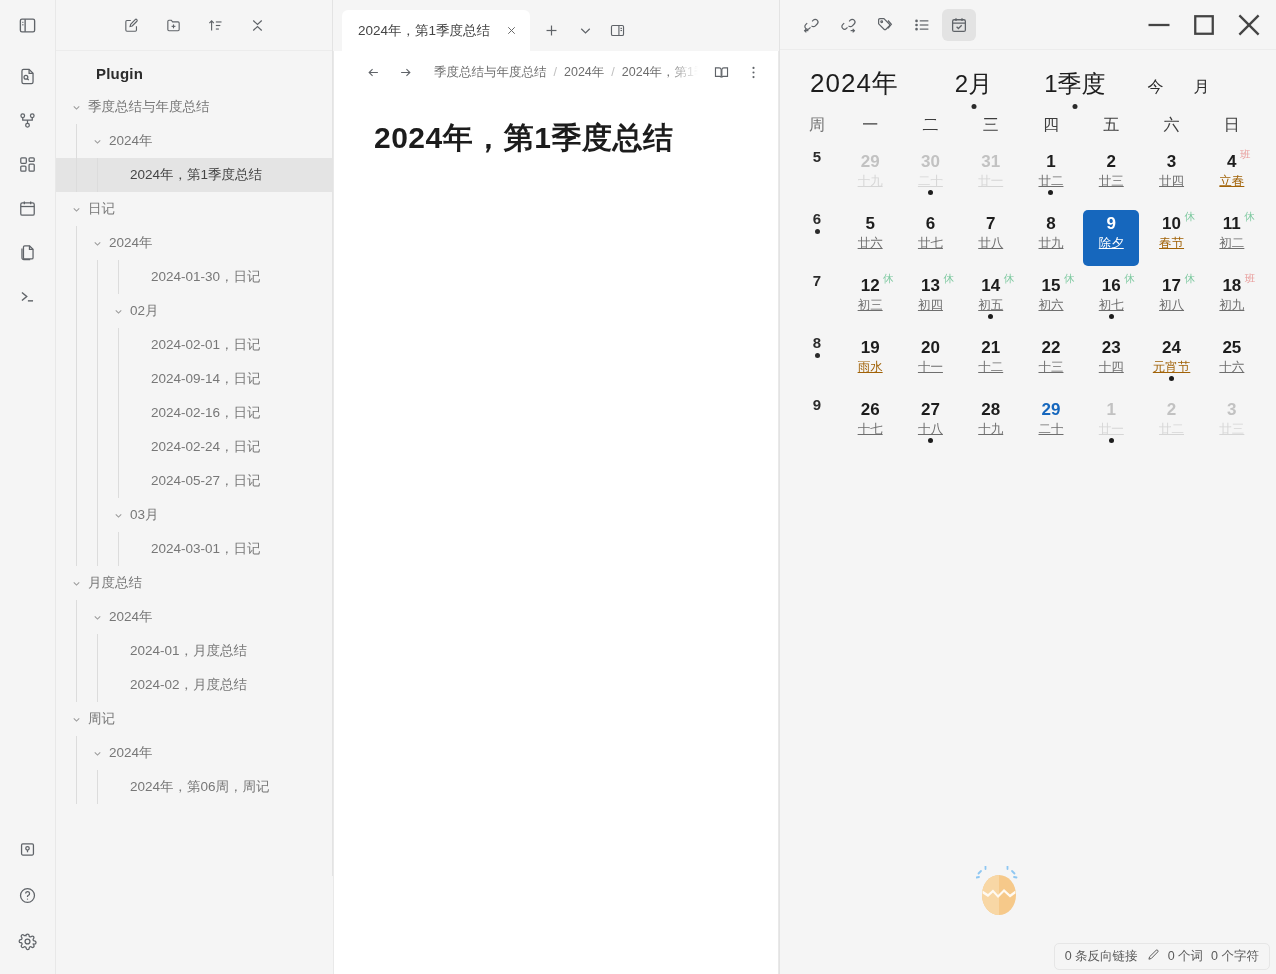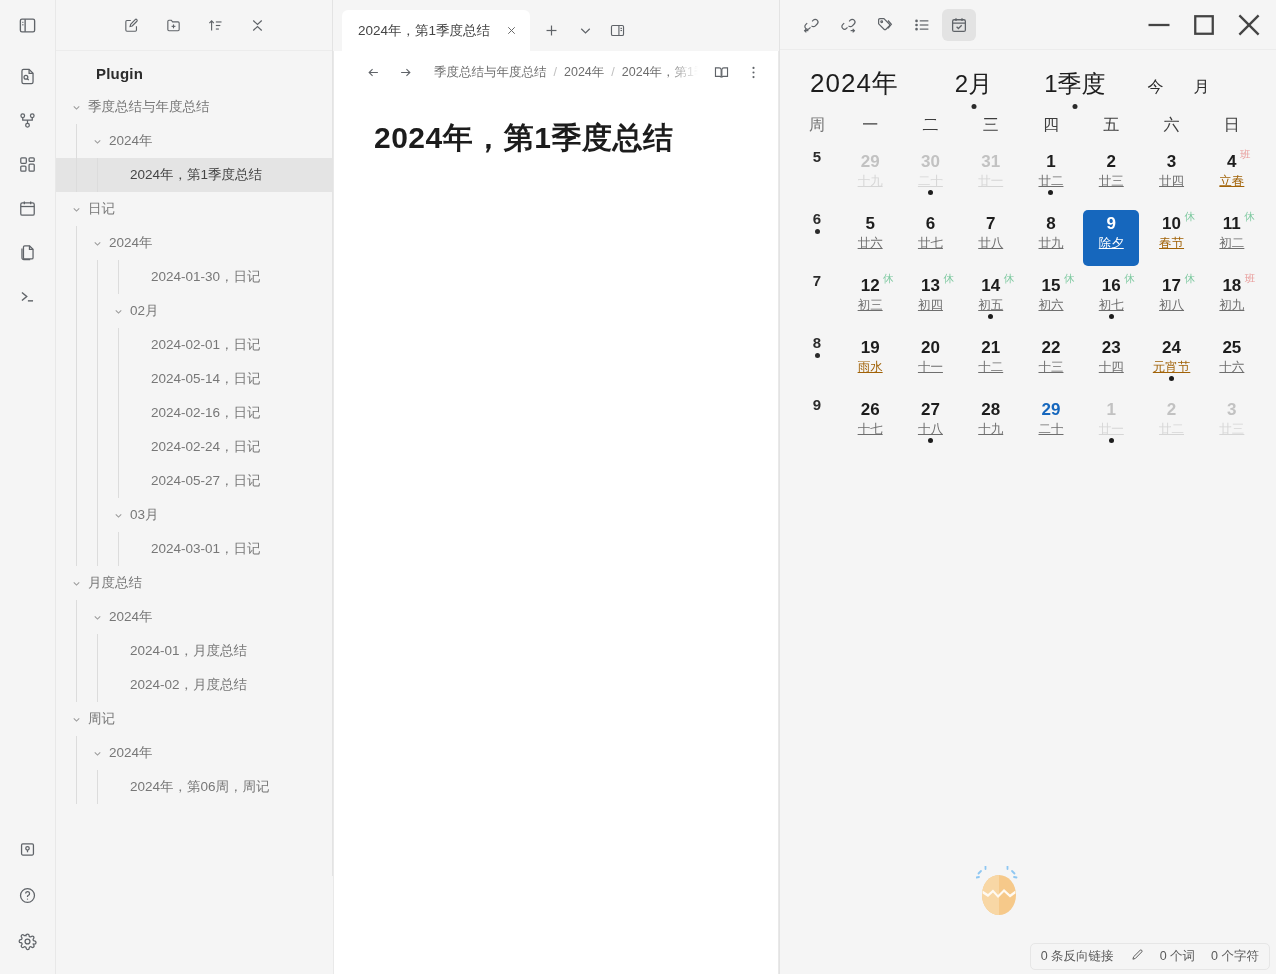--- a/index.html
+++ b/index.html
@@ -212,21 +212,21 @@
   }
   .brand-mark { width: 46px; height: 50px; position: relative; }
   .brand-text {
     font-size: 40px; font-weight: bold; letter-spacing: 2px;
     background: linear-gradient(90deg,#4fc8f5 0%,#4fa7f0 30%,#6f8cf0 55%,#9b8bf0 78%,#b48ae8 100%);
     -webkit-background-clip: text; background-clip: text; color: transparent;
     line-height: 1;
   }
   .statusbar {
     position: absolute; right: 6px; bottom: 4px;
-    display: flex; align-items: center; gap: 16px;
+    display: flex; align-items: center; gap: 8px;
     background: #f5f5f5; border: 1px solid #e6e6e6;
     border-radius: 5px; padding: 4px 10px;
     font-size: 12.5px; color: #5a5a5a;
   }
   .statusbar svg { width: 14px; height: 14px; }
   .sb-item { cursor: default; }
 </style>
 </head>
 <body>
 
@@ -451,21 +451,21 @@
             <div class="guide" style="left: 20px;"></div>
             <div class="guide" style="left: 41px;"></div>
             <div class="guide" style="left: 62px;"></div>
           </div>
           <div style="width: 75px; flex: 0 0 auto;"></div>
           <span class="tw-arrow blank">
             <svg viewBox="0 0 24 24" fill="none" stroke="currentColor" stroke-width="2.2">
               <polyline points="6,9.5 12,15.5 18,9.5"></polyline>
             </svg>
           </span>
-          <span>2024-05-14，日记</span>
+          <span>2024-09-14，日记</span>
         </div>
         <div class="trow">
           <div class="guides">
             <div class="guide" style="left: 20px;"></div>
             <div class="guide" style="left: 41px;"></div>
             <div class="guide" style="left: 62px;"></div>
           </div>
           <div style="width: 75px; flex: 0 0 auto;"></div>
           <span class="tw-arrow blank">
             <svg viewBox="0 0 24 24" fill="none" stroke="currentColor" stroke-width="2.2">

